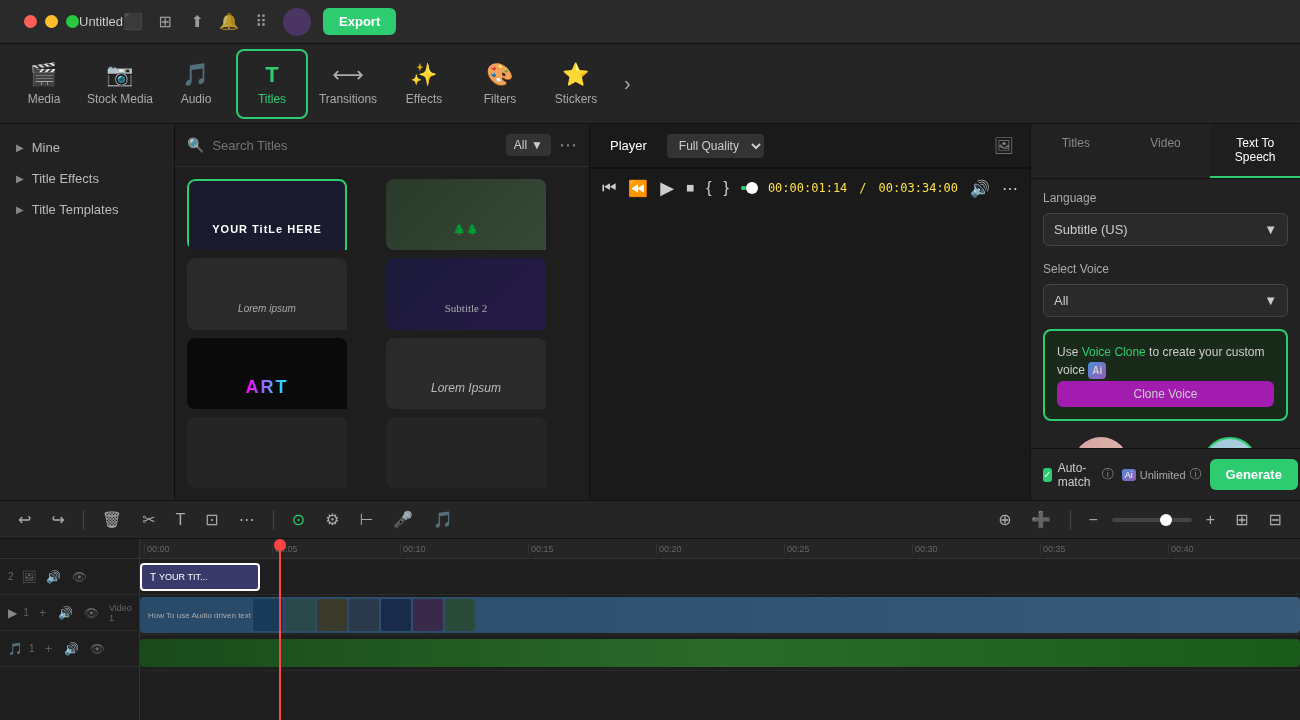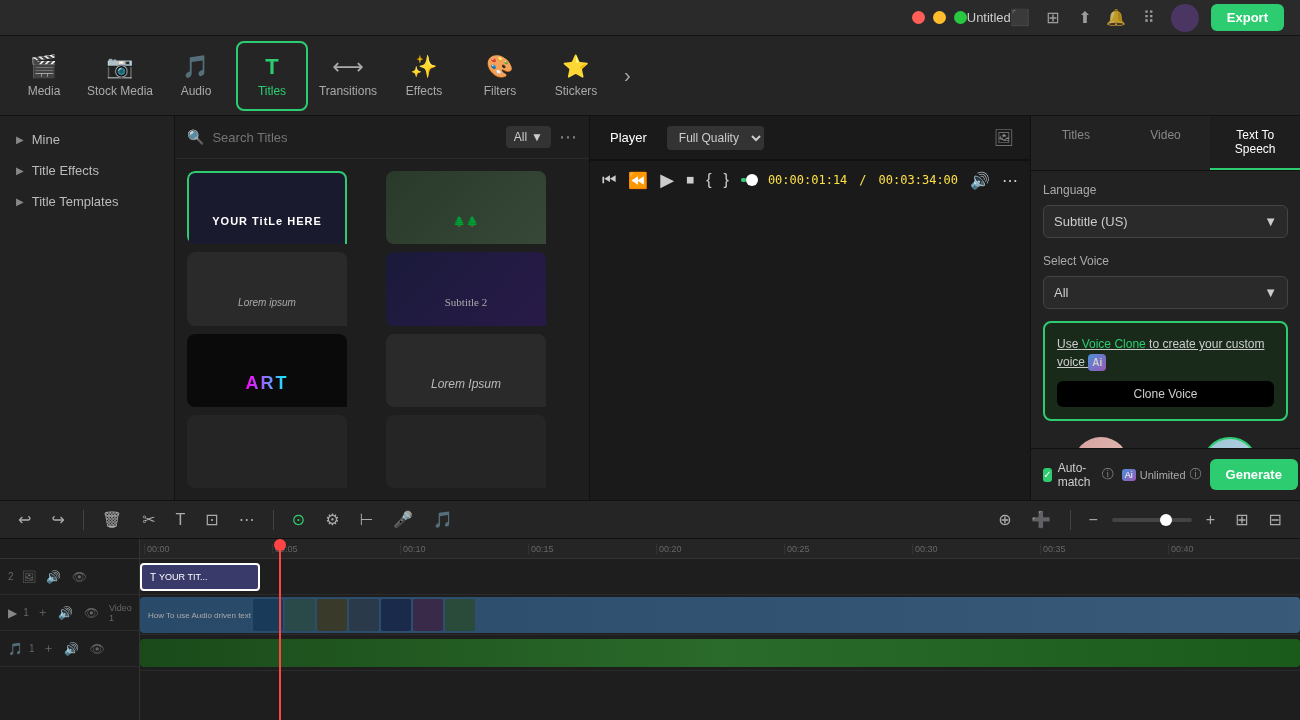--- a/index.html
+++ b/index.html
@@ -1,19 +1,19 @@
 <!DOCTYPE html>
 <html><head>
   <meta charset="utf-8">
   <style>
     * { box-sizing: border-box; margin: 0; padding: 0; }
     body { width: 1300px; height: 720px; background: #1a1a1a; font-family: -apple-system, BlinkMacSystemFont, 'Segoe UI', sans-serif; color: #fff; overflow: hidden; display: flex; flex-direction: column; }
 
     
-    .topbar { height: 36px; background: #2a2a2a; display: flex; align-items: center; padding: 0 16px; justify-content: flex-end; border-bottom: 1px solid #111; }
+    .topbar { height: 44px; background: #2a2a2a; display: flex; align-items: center; padding: 0 24px; justify-content: flex-start; border-bottom: 1px solid #111; }
     .topbar-left { display: flex; gap: 8px; }
     .traffic-light { width: 13px; height: 13px; border-radius: 50%; }
     .tl-red { background: #ff5f57; }
     .tl-yellow { background: #ffbd2e; }
     .tl-green { background: #28c840; }
     .topbar-title { color: #ccc; font-size: 13px; }
     .topbar-right { display: flex; gap: 12px; align-items: center; }
     .topbar-icon { width: 20px; height: 20px; opacity: 0.7; display: flex; align-items: center; justify-content: center; font-size: 16px; color: #ccc; cursor: pointer; }
     .export-btn { background: #2ecc71; color: #fff; border: none; border-radius: 6px; padding: 6px 16px; font-size: 13px; font-weight: 600; cursor: pointer; display: flex; align-items: center; gap: 4px; }
 
@@ -79,24 +79,24 @@
 
     
     .right-panel { width: 270px; background: #222; border-left: 1px solid #111; display: flex; flex-direction: column; overflow: hidden; }
     .right-tabs { display: flex; border-bottom: 1px solid #111; }
     .right-tab { flex: 1; text-align: center; padding: 12px 8px; font-size: 12px; color: #888; cursor: pointer; }
     .right-tab.active { color: #fff; border-bottom: 2px solid #2ecc71; background: #1e1e1e; border-radius: 4px 4px 0 0; }
     .right-content { flex: 1; overflow-y: auto; padding: 12px; }
     .right-section-label { font-size: 12px; color: #aaa; margin-bottom: 8px; }
     .right-select { width: 100%; background: #2a2a2a; border: 1px solid #444; color: #ccc; border-radius: 6px; padding: 8px 10px; font-size: 13px; cursor: pointer; display: flex; align-items: center; justify-content: space-between; margin-bottom: 16px; }
     .voice-clone-box { border: 2px solid #2ecc71; border-radius: 8px; padding: 12px; margin-bottom: 16px; background: #1a2a1a; }
-    .voice-clone-text { font-size: 12px; color: #ccc; line-height: 1.5; margin-bottom: 10px; text-decoration: underline; }
+    .voice-clone-text { font-size: 12px; color: #ccc; line-height: 1.5; margin-bottom: 2px; }
     .voice-clone-link { color: #2ecc71; }
     .ai-badge { background: linear-gradient(135deg, #4a90d9, #9b59b6); border-radius: 4px; padding: 1px 4px; font-size: 10px; font-weight: bold; display: inline-block; }
-    .clone-voice-btn { background: #000000; color: #ccc; border: none; border-radius: 6px; padding: 6px 16px; font-size: 12px; cursor: pointer; width: 100%; }
+    .clone-voice-btn { background: #a21caf; color: #ccc; border: none; border-radius: 6px; padding: 6px 16px; font-size: 12px; cursor: pointer; width: 100%; }
     .voices-grid { display: grid; grid-template-columns: 1fr 1fr; gap: 12px; margin-bottom: 16px; }
     .voice-item { display: flex; flex-direction: column; align-items: center; gap: 6px; cursor: pointer; }
     .voice-avatar { width: 56px; height: 56px; border-radius: 50%; display: flex; align-items: center; justify-content: center; font-size: 26px; }
     .voice-avatar.jenny { background: linear-gradient(135deg, #d4a0a0, #e8c4b8); }
     .voice-avatar.jason { background: linear-gradient(135deg, #a0c4d4, #b8d8e8); border: 2px solid #2ecc71; }
     .right-footer { padding: 10px 12px; border-top: 1px solid #111; display: flex; align-items: center; gap: 8px; justify-content: space-between; }
     .auto-match { display: flex; align-items: center; gap: 6px; font-size: 12px; color: #ccc; }
     .checkbox { width: 14px; height: 14px; background: #2ecc71; border-radius: 3px; display: flex; align-items: center; justify-content: center; color: #fff; font-size: 10px; }
     .unlimited-badge { display: flex; align-items: center; gap: 4px; font-size: 11px; color: #aaa; }
     .generate-btn { background: #2ecc71; color: #fff; border: none; border-radius: 6px; padding: 8px 16px; font-size: 13px; font-weight: 600; cursor: pointer; }

